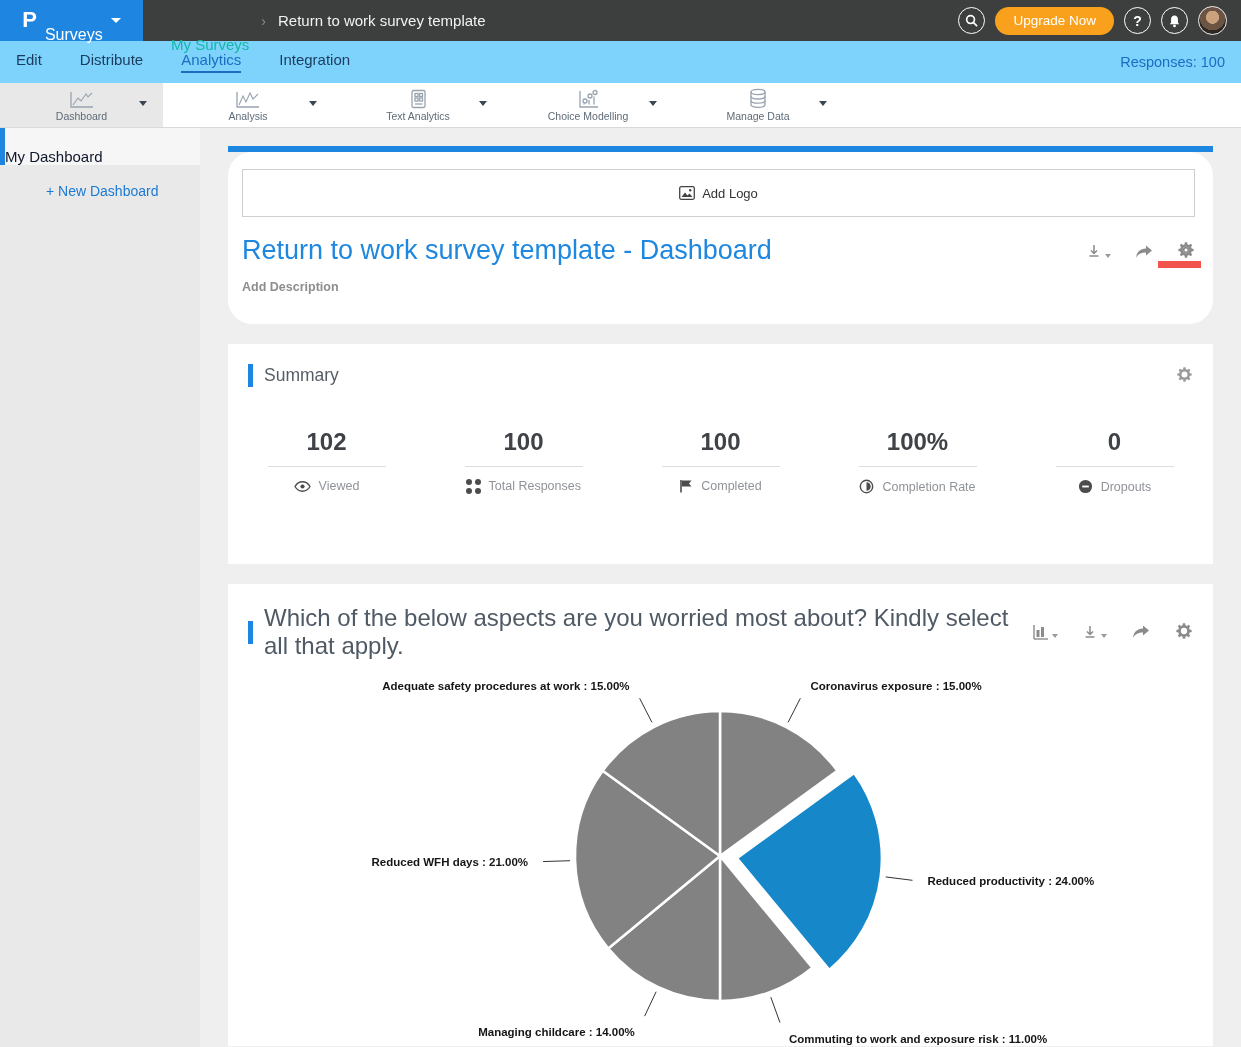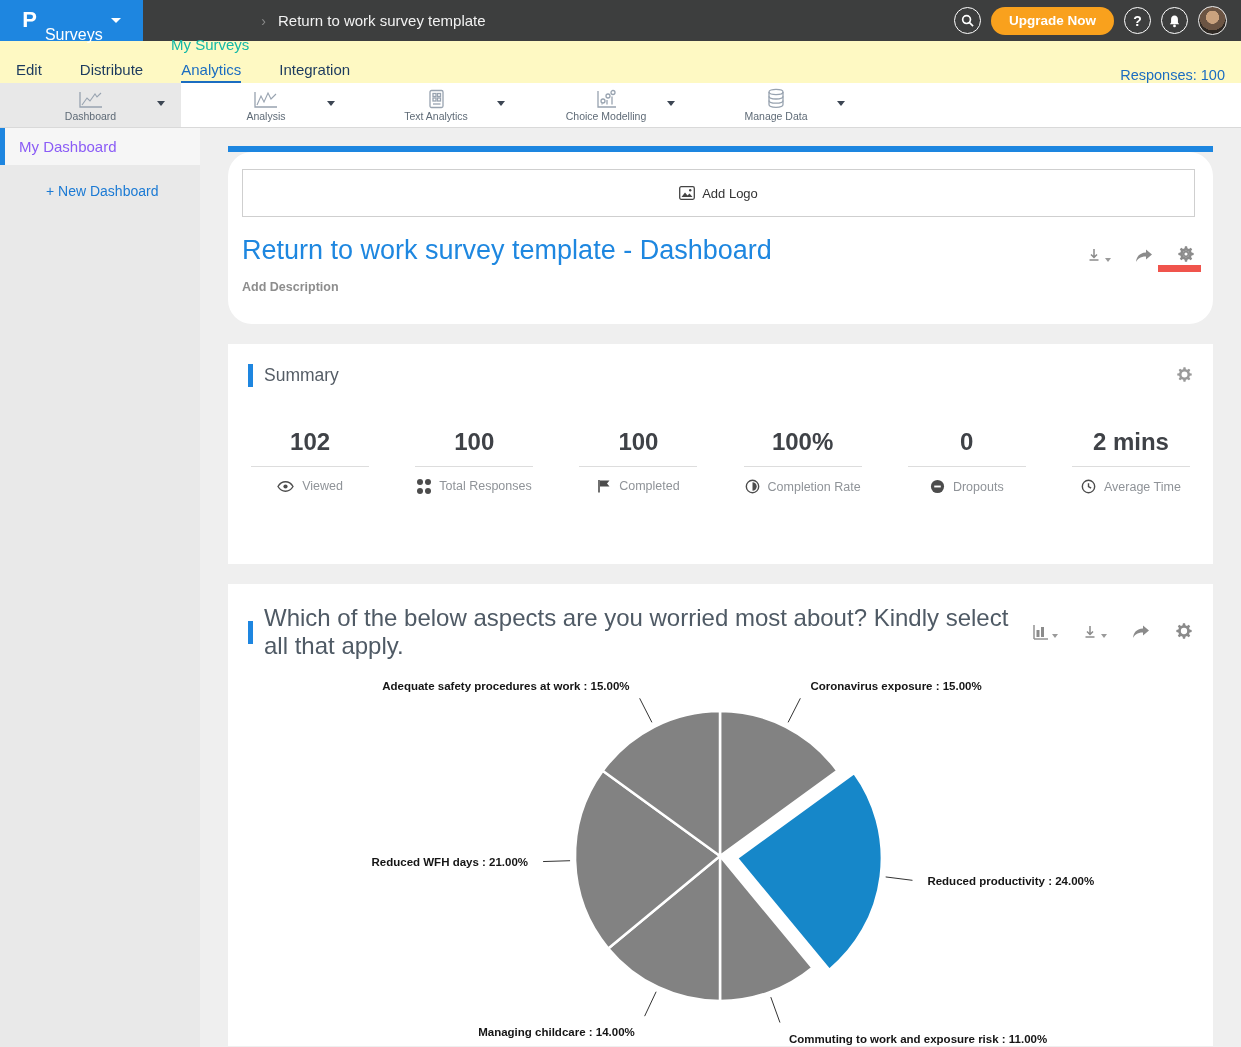--- a/index.html
+++ b/index.html
@@ -15,63 +15,63 @@
   .caret { width:0; height:0; border-left:5px solid transparent; border-right:5px solid transparent;
            border-top:5px solid #fff; display:inline-block; }
   .crumbs { display:flex; align-items:center; gap:12px; margin-left:28px; font-size:15px; }
   .crumb-parent { color:#14b8a6; cursor:pointer;margin-top:48px; }
   .crumb-sep { color:#8a8a8a; font-size:14px; }
   .crumb-current { color:#f2f2f2; }
   .top-actions { margin-left:auto; display:flex; align-items:center; gap:10px; padding-right:14px; }
   .ring-btn { width:27px; height:27px; border-radius:50%; border:1.6px solid #fff; display:flex;
               align-items:center; justify-content:center; color:#fff; font-size:14px; font-weight:bold; cursor:pointer; }
   .upgrade-btn { background:#f9a11d; color:#fff; border:none; border-radius:15px; height:28px;
-                 padding:0 18px; font-size:13.5px; font-weight:bold; cursor:pointer;
+                 padding:0 18px; font-size:13.5px; font-weight:normal; cursor:pointer;
                  font-family:"Liberation Sans",sans-serif; }
   .avatar { width:29px; height:29px; border-radius:50%; border:1.5px solid #eee; overflow:hidden;
             background:radial-gradient(circle at 50% 38%, #caa27e 0 30%, #6b5443 31% 60%, #2e2823 61%);
             cursor:pointer; }
 
   
-  .subnav { height:42px; background:#fef9c3; display:flex; align-items:flex-end; padding:0 16px; }
+  .subnav { height:42px; background:#7dd3fc; display:flex; align-items:center; padding:0 16px; }
   .subnav .links { display:flex; gap:38px; }
   .subnav a { text-decoration:none; color:#1c3a5e; font-size:15px; font-weight:500; cursor:pointer;
               padding-bottom:3px; }
   .subnav a.active { color:#1b6dc1; border-bottom:2px solid #1b6dc1; }
   .responses { margin-left:auto; color:#1b6dc1; font-size:14.5px; font-weight:500; }
 
   
   .ribbon { height:45px; background:#fff; border-bottom:1px solid #d9d9d9; display:flex; }
   .ribbon-item { width:170px; position:relative; display:flex; flex-direction:column;
                  align-items:center; justify-content:center; cursor:pointer; }
-  .ribbon-item:first-child { width:181px; }
+  .ribbon-item:first-child { width:163px; }
   .ribbon-item.active { background:#e8e8e8; }
   .ribbon-item .ric { height:20px; display:flex; align-items:flex-end; }
   .ribbon-item .rlabel { font-size:10.5px; color:#5f6b77; margin-top:1px; }
   .ribbon-caret { position:absolute; right:16px; top:18px; width:0; height:0;
                   border-left:4.5px solid transparent; border-right:4.5px solid transparent;
                   border-top:5px solid #3c4653; cursor:pointer; }
   .ric svg { stroke:#98a3b0; fill:none; stroke-width:1.3; }
 
   
   .body { display:flex; height:919px; }
   aside { width:200px; background:#e9e9e9; flex-shrink:0; }
   .side-item { height:37px; background:#f6f6f6; border-left:5px solid #1e86e0; display:flex;
-               align-items:center; padding-left:14px; font-size:15px; color:#8b5cf6; cursor:pointer; }
+               align-items:flex-end; font-size:15px; color:#0f172a; cursor:pointer; }
   .new-dash { color:#1b7ad4; font-size:14px; padding:18px 0 0 13px; cursor:pointer; display:block;margin-left:33px; }
 
   main { flex:1; padding:18px 28px 0 28px; }
   .bluebar { height:6px; background:#1d86e0; }
   .card { background:#fff; }
 
   
   .head-card { padding:17px 18px 30px 14px;border-radius:24px; }
   .addlogo-box { border:1px solid #cfcfcf; height:48px; display:flex; align-items:center;
                  justify-content:center; gap:7px; color:#333; font-size:13px; cursor:pointer; }
-  .title-row { display:flex; align-items:flex-end; margin-top:18px; }
+  .title-row { display:flex; align-items:flex-start; margin-top:18px; }
   .page-title { color:#1e87e0; font-size:27px; font-weight:500; cursor:pointer; }
   .head-icons { margin-left:auto; display:flex; gap:23px; align-items:center; padding-top:6px; position:relative; }
   .red-annot { position:absolute; right:-6px; top:26px; width:43px; height:7px; background:#f0544c; }
   .add-desc { color:#8d8d8d; font-size:12.5px; font-weight:bold; margin-top:14px; cursor:pointer; }
 
   .gap { height:20px; }
 
   
   .sec-head { display:flex; align-items:center; padding:20px 20px 0 20px; }
   .blue-tick { width:5px; height:23px; background:#1e86e0; margin-right:11px; flex-shrink:0; }
@@ -319,31 +319,20 @@
         </div>
         <div class="metric">
           <div class="metric-value">0</div>
           <div class="metric-rule"></div>
           <div class="metric-label">
             <svg width="15" height="15" viewBox="0 0 16 16">
               <circle cx="8" cy="8" r="7" fill="#4c4c4c"></circle>
               <rect x="4.5" y="7" width="7" height="2" fill="#fff"></rect>
             </svg>
             <span>Dropouts</span>
-          </div>
-        </div>
-        <div class="metric">
-          <div class="metric-value">2 mins</div>
-          <div class="metric-rule"></div>
-          <div class="metric-label">
-            <svg width="15" height="15" viewBox="0 0 16 16">
-              <circle cx="8" cy="8" r="6.6" fill="none" stroke="#4c4c4c" stroke-width="1.5"></circle>
-              <path d="M8 4.5 V8 L10.8 9.8" fill="none" stroke="#4c4c4c" stroke-width="1.5"></path>
-            </svg>
-            <span>Average Time</span>
           </div>
         </div>
       </div>
     </section>
 
     <div class="gap"></div>
 
     <section class="card question-card">
       <div class="sec-head">
         <span class="blue-tick"></span>

